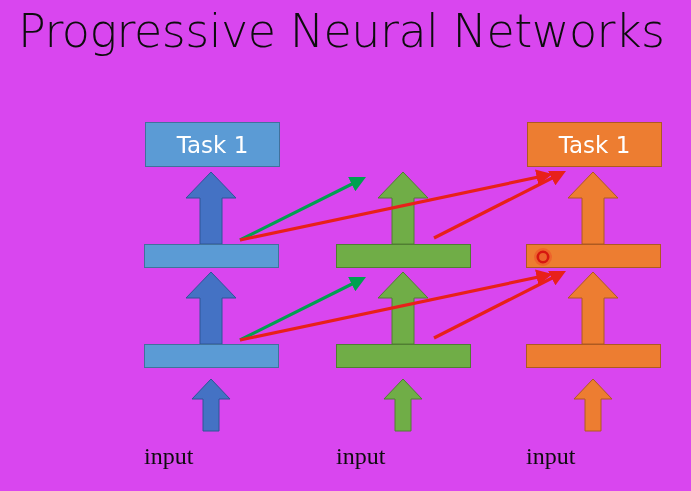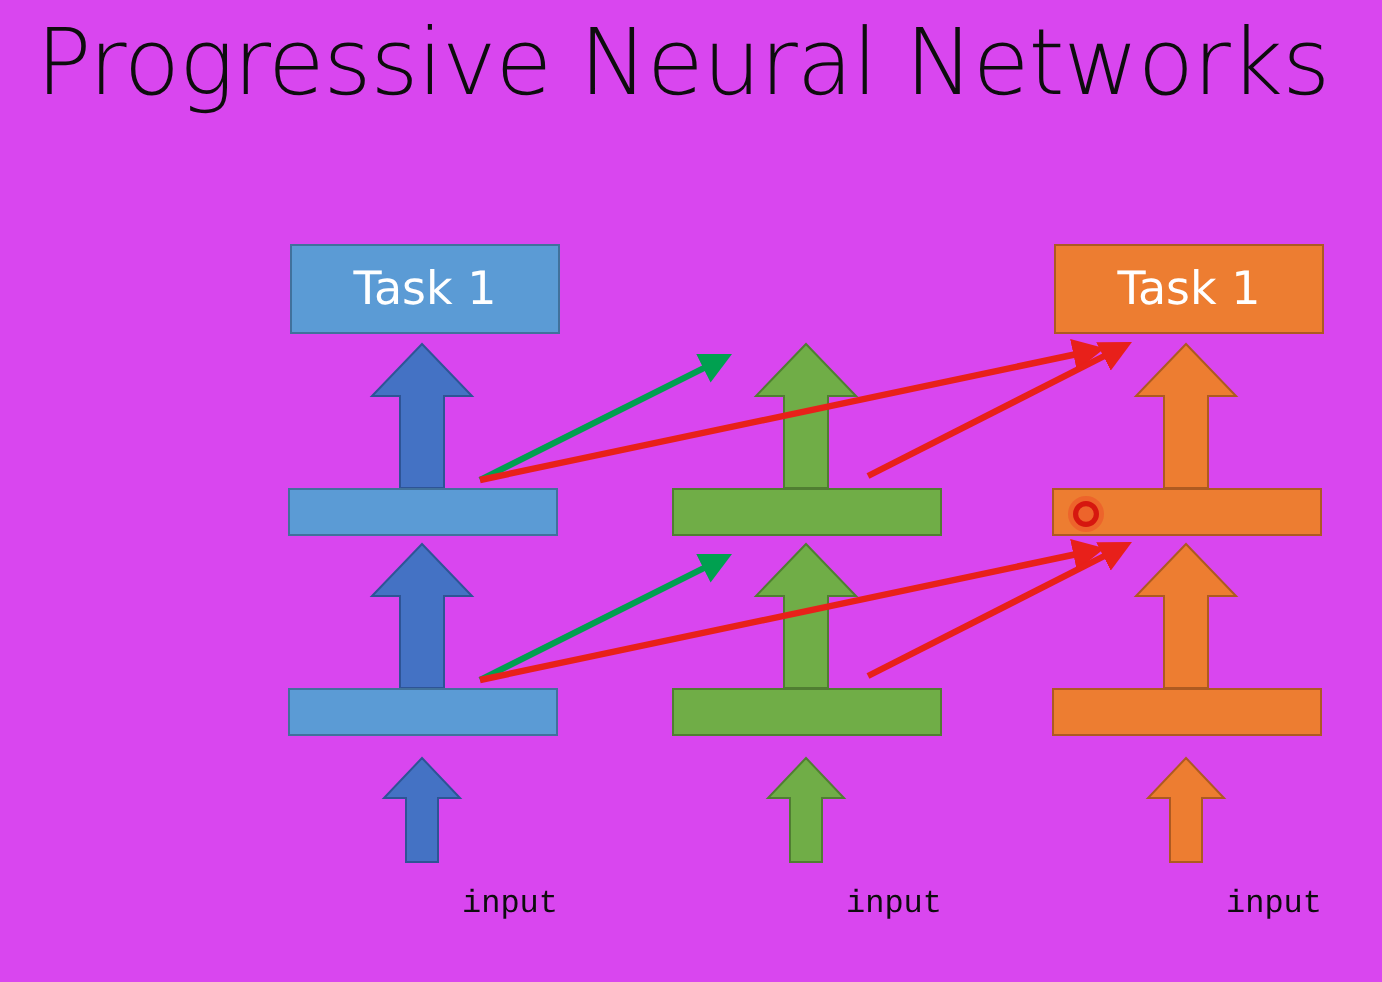--- a/index.html
+++ b/index.html
@@ -23,23 +23,23 @@
   .bar{position:absolute;width:135px;height:24px;box-sizing:border-box;}
 
   .blue-fill{background:#5B9BD5;border:1px solid #41719C;}
   .green-fill{background:#70AD47;border:1px solid #507E32;}
   .orange-fill{background:#ED7D31;border:1px solid #AE5A21;}
 
   .arrow{position:absolute;}
   .arrow svg{display:block;overflow:visible;}
 
   .inputlabel{
-    position:absolute;width:135px;text-align:right;
-    font-family:Liberation Mono, monospace;
-    font-size:16px;color:#0d0d0d;
+    position:absolute;width:135px;text-align:left;
+    font-family:Liberation Serif, serif;
+    font-size:24px;color:#0d0d0d;
   }
 
   #links{position:absolute;left:0;top:0;width:691px;height:491px;pointer-events:none;}
 
   .marker-dot{position:absolute;}
 </style>
 </head>
 <body>
 
 <div id="canvas">

